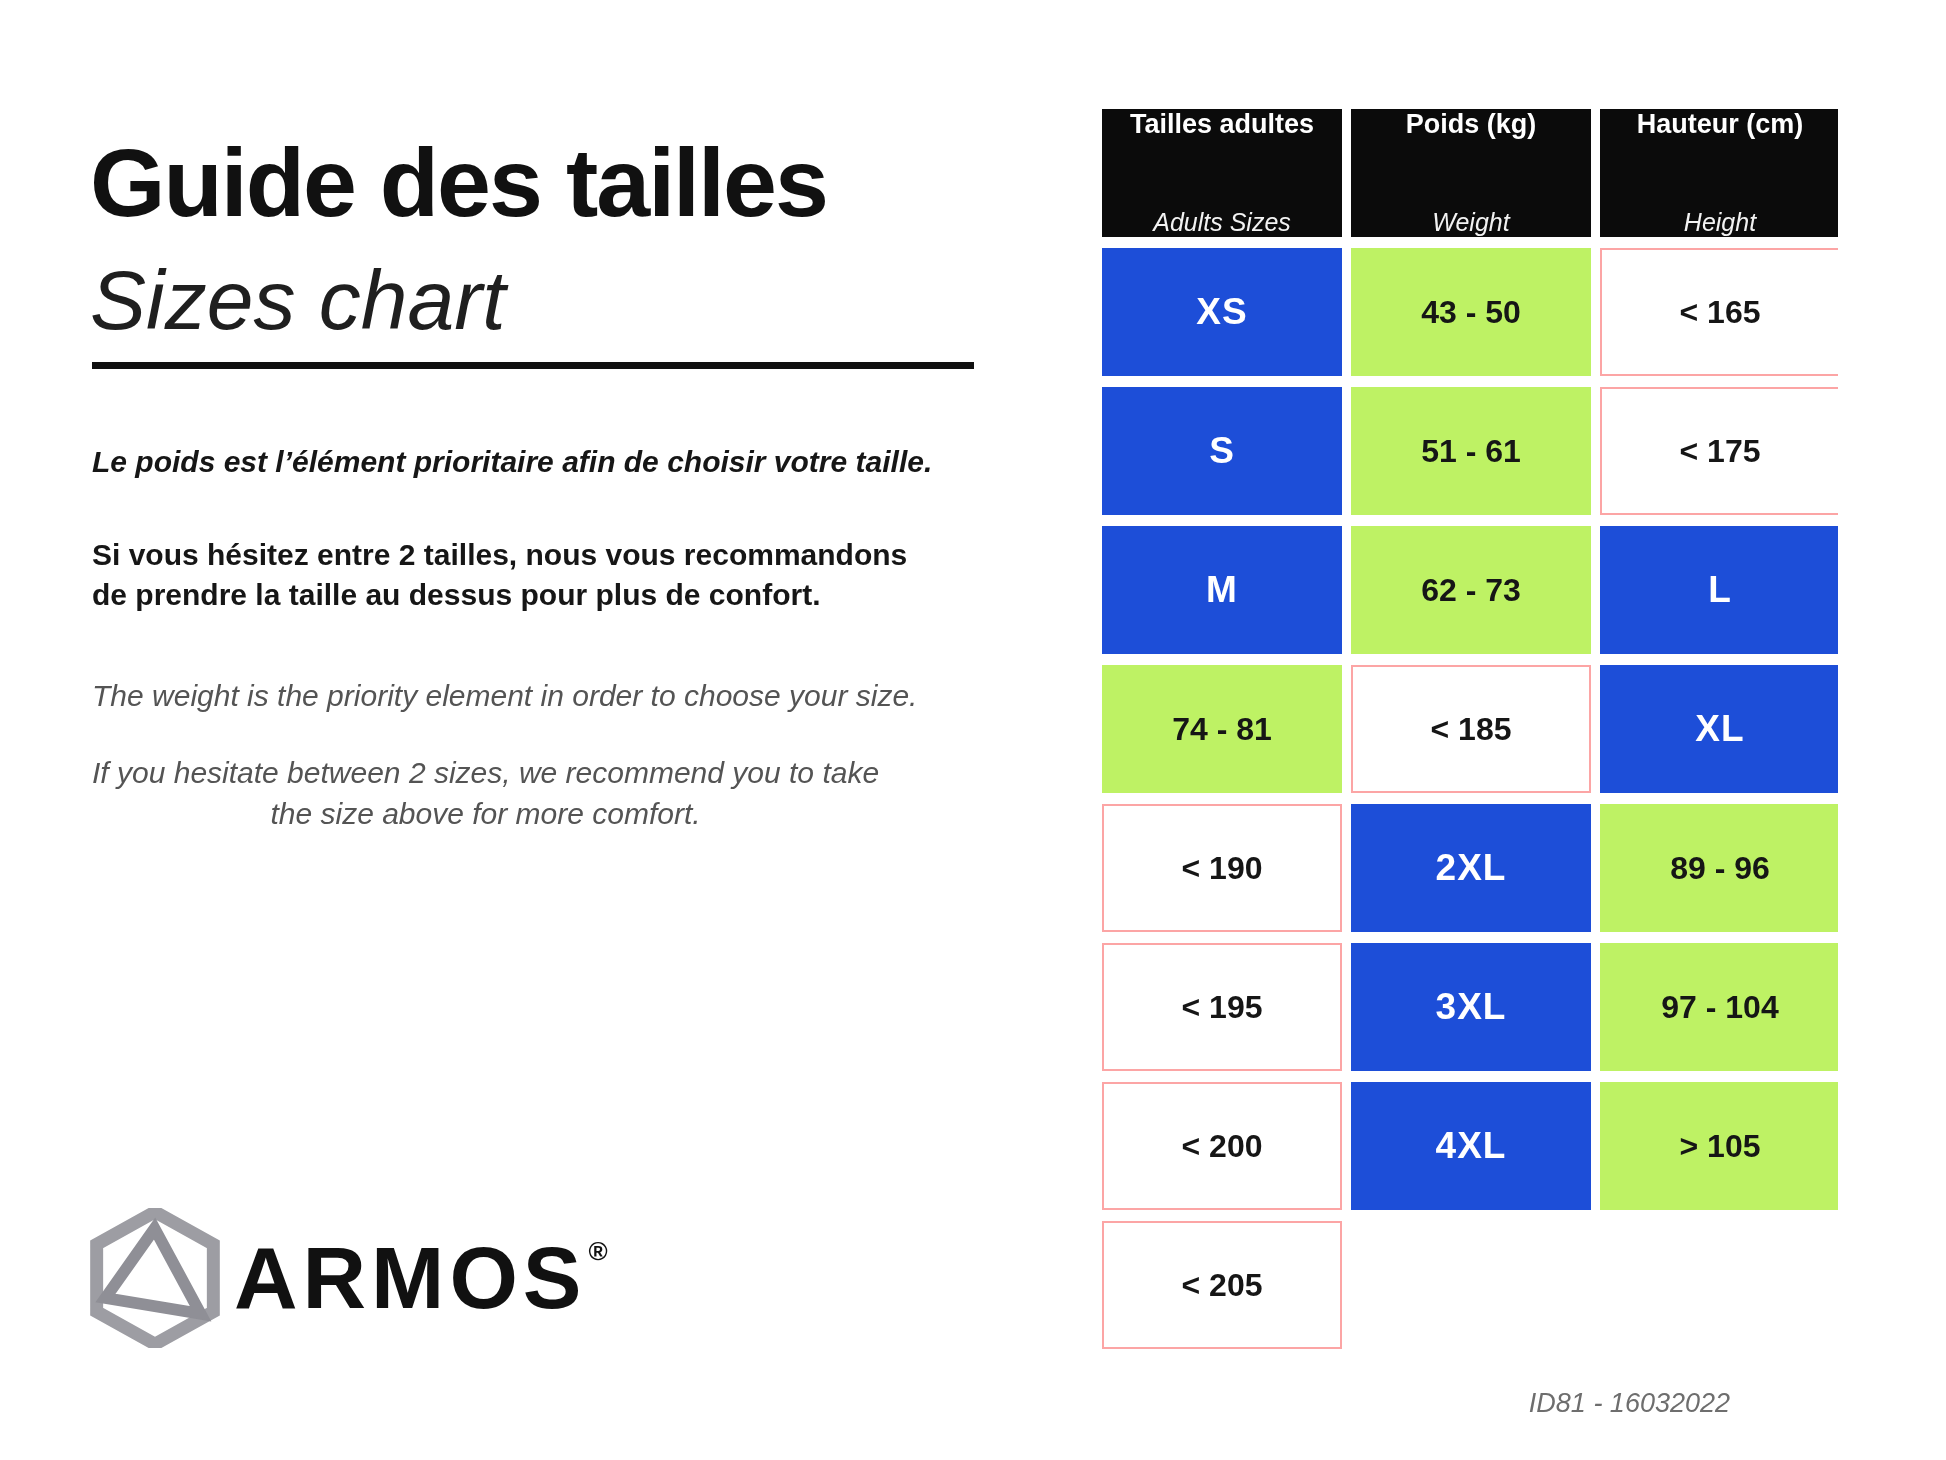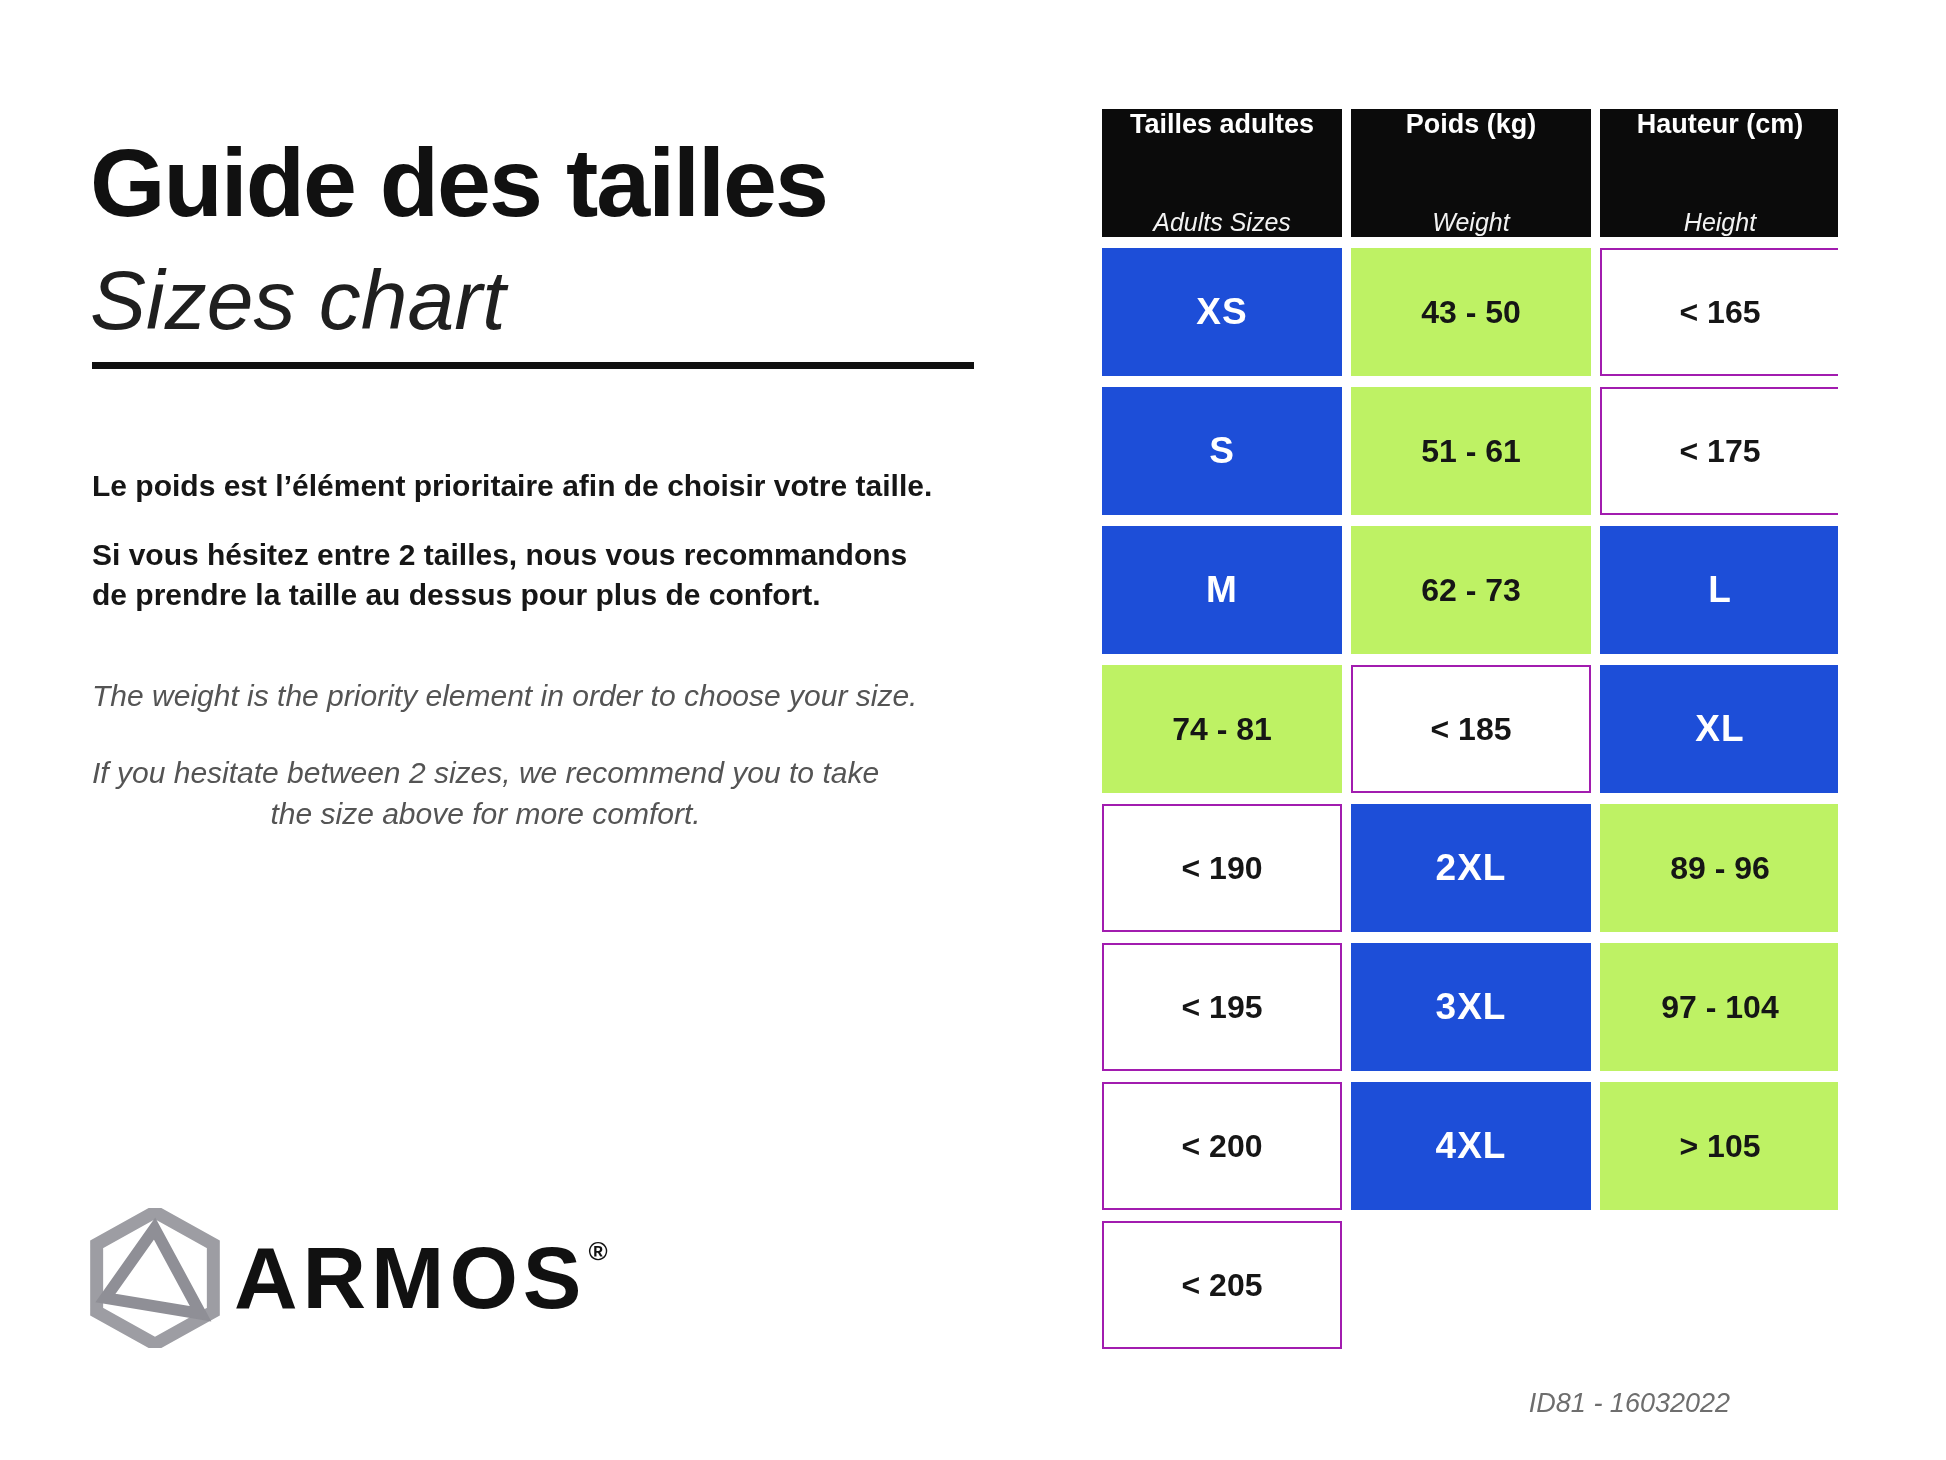--- a/index.html
+++ b/index.html
@@ -22,21 +22,21 @@
     font-size:84px;font-weight:300;font-style:italic;
     color:#1f1f1f;white-space:nowrap;
   }
   .rule{
     position:absolute;left:92px;top:362px;
     width:882px;height:7px;background:#101010;
   }
   .para{position:absolute;left:92px;white-space:pre-line;}
   .para.fr{font-size:30px;font-weight:700;color:#161616;line-height:40px;}
   .para.en{font-size:30px;font-weight:300;font-style:italic;color:#545454;line-height:41px;}
-  .fr-1{top:436px;}
+  .fr-1{top:412px;font-style:italic;}
   .fr-2{top:505px;}
   .en-1{top:645px;}
   .en-2{top:722px;text-align:center;}
   
   .size-table{
     position:absolute;left:1102px;top:109px;
     display:grid;
     grid-template-columns:240px 240px 240px;
     grid-template-rows:128px repeat(8,128px);
     column-gap:9px;row-gap:11px;
@@ -48,21 +48,21 @@
   }
   .th .h-fr{font-weight:700;font-size:27px;}
   .th .h-en{font-weight:300;font-style:italic;font-size:25px;color:#f2f2f2;}
   .cell{
     display:flex;align-items:center;justify-content:center;
     font-size:32px;font-weight:700;color:#161616;
     box-sizing:border-box;
   }
   .cell.size{background:#1d4ed8;color:#ffffff;font-size:37px;font-weight:800;letter-spacing:1px;}
   .cell.weight{background:#bef264;}
-  .cell.height{background:#ffffff;border:2px solid #a21caf;}
+  .cell.height{background:#ffffff;border:2px solid #fca5a5;}
   
   .logo{
     position:absolute;left:90px;top:1208px;
     display:flex;align-items:center;gap:14px;
   }
   .logo-icon{width:130px;height:140px;display:block;}
   .brand-wrap{display:flex;align-items:flex-start;}
   .brand{
     font-size:88px;font-weight:800;letter-spacing:5px;
     color:#111;line-height:140px;

